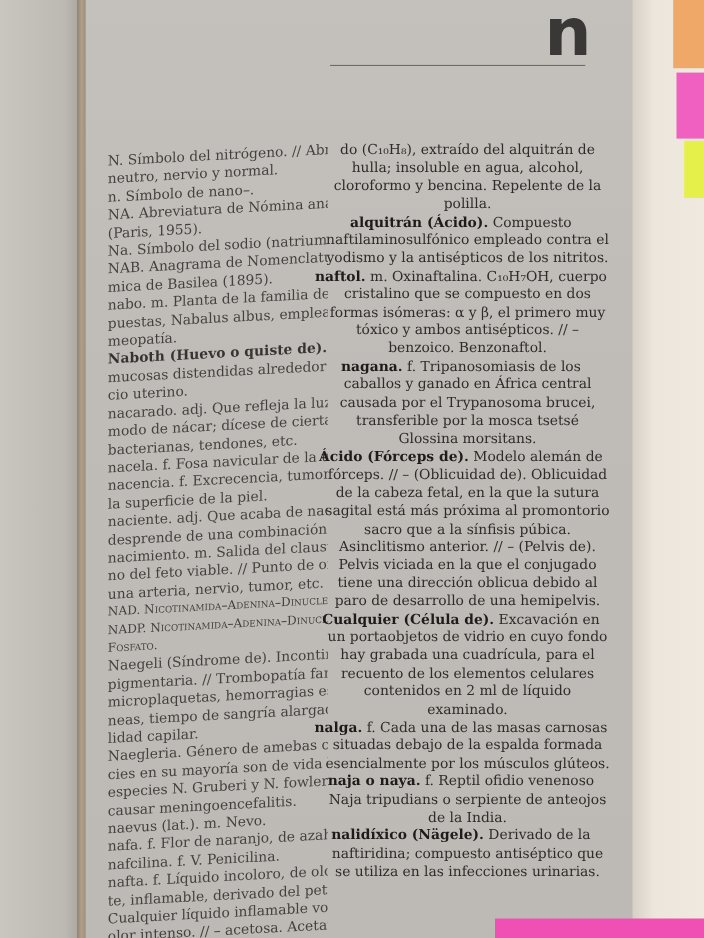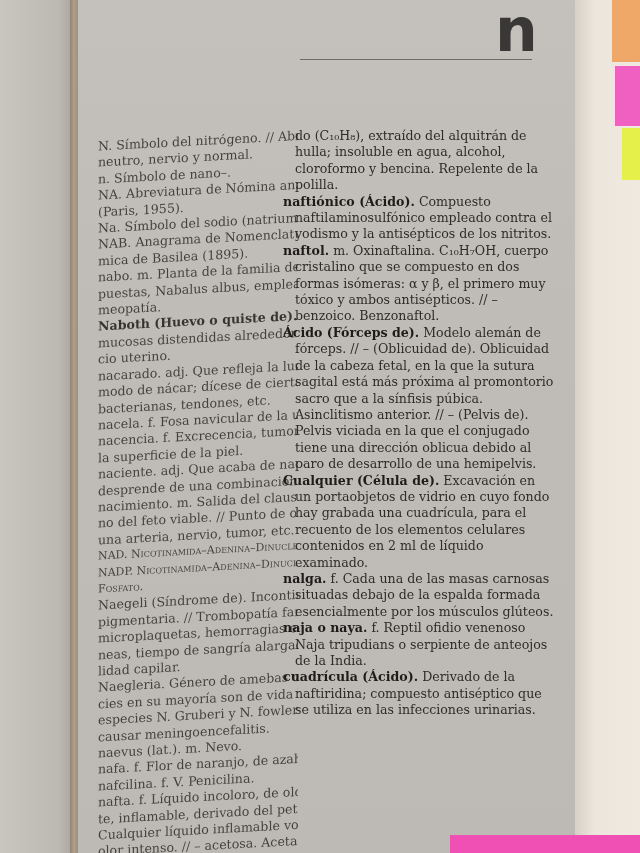--- a/index.html
+++ b/index.html
@@ -34,21 +34,21 @@
     position: absolute; left: 300px; top: 59px; width: 232px; border-top: 1.5px solid #6e6a65;
   }
   .col {
     position: absolute; font-size: 12.6px; line-height: 16.4px; color: #2e2c2a;
   }
   .col-left {
     left: 98px; top: 128px; width: 200px;
     transform: skewY(-3deg); transform-origin: right top;
   }
   .col-right { left: 283px; top: 128px; width: 272px; }
-  .entry { text-indent: -12px; padding-left: 12px; margin: 0; }
+  .entry { text-indent: -12px; padding-left: 12px; margin: 0; text-align: center; }
   .head { font-weight: bold; color: #1e1c1a; }
   .sc { font-variant: small-caps; font-size: 11px; }
   .line { display: block; white-space: nowrap; overflow: hidden; }
   .left-fade { opacity: 0.85; }
   .pink-bottom {
     position: absolute; left: 450px; top: 835px; width: 190px; height: 18px;
     background: #f050b4;
   }
 </style>
 </head>
@@ -114,43 +114,47 @@
   <span class="line">etilo. // – de madera. Alcohol metílico. //</span>
 
 </div>
 
 <div class="col col-right">
   <p class="entry" style="text-indent:0;padding-left:12px;">
     <span class="head"></span>
     <span>do (C₁₀H₈), extraído del alquitrán de hulla; insoluble en agua, alcohol, cloroformo y bencina. Repelente de la polilla.</span>
   </p>
   <p class="entry">
-    <span class="head">naftiónico (Ácido).</span>
+    <span class="head">alquitrán (Ácido).</span>
     <span>Compuesto naftilaminosulfónico empleado contra el yodismo y la antisépticos de los nitritos.</span>
   </p>
   <p class="entry">
     <span class="head">naftol.</span>
     <span>m. Oxinaftalina. C₁₀H₇OH, cuerpo cristalino que se compuesto en dos formas isómeras: α y β, el primero muy tóxico y ambos antisépticos. // – benzoico. Benzonaftol.</span>
+  </p>
+  <p class="entry">
+    <span class="head">nagana.</span>
+    <span>f. Tripanosomiasis de los caballos y ganado en África central causada por el Trypanosoma brucei, transferible por la mosca tsetsé Glossina morsitans.</span>
   </p>
   <p class="entry">
     <span class="head">Ácido (Fórceps de).</span>
     <span>Modelo alemán de fórceps. // – (Oblicuidad de). Oblicuidad de la cabeza fetal, en la que la sutura sagital está más próxima al promontorio sacro que a la sínfisis púbica. Asinclitismo anterior. // – (Pelvis de). Pelvis viciada en la que el conjugado tiene una dirección oblicua debido al paro de desarrollo de una hemipelvis.</span>
   </p>
   <p class="entry">
     <span class="head">Cualquier (Célula de).</span>
     <span>Excavación en un portaobjetos de vidrio en cuyo fondo hay grabada una cuadrícula, para el recuento de los elementos celulares contenidos en 2 ml de líquido examinado.</span>
   </p>
   <p class="entry">
     <span class="head">nalga.</span>
     <span>f. Cada una de las masas carnosas situadas debajo de la espalda formada esencialmente por los músculos glúteos.</span>
   </p>
   <p class="entry">
     <span class="head">naja o naya.</span>
     <span>f. Reptil ofidio venenoso Naja tripudians o serpiente de anteojos de la India.</span>
   </p>
   <p class="entry">
-    <span class="head">cuadrícula (Ácido).</span>
+    <span class="head">nalidíxico (Nägele).</span>
     <span>Derivado de la naftiridina; compuesto antiséptico que se utiliza en las infecciones urinarias.</span>
   </p>
 
 </div>
 
 <div class="pink-bottom"></div>
 
 </body></html>

